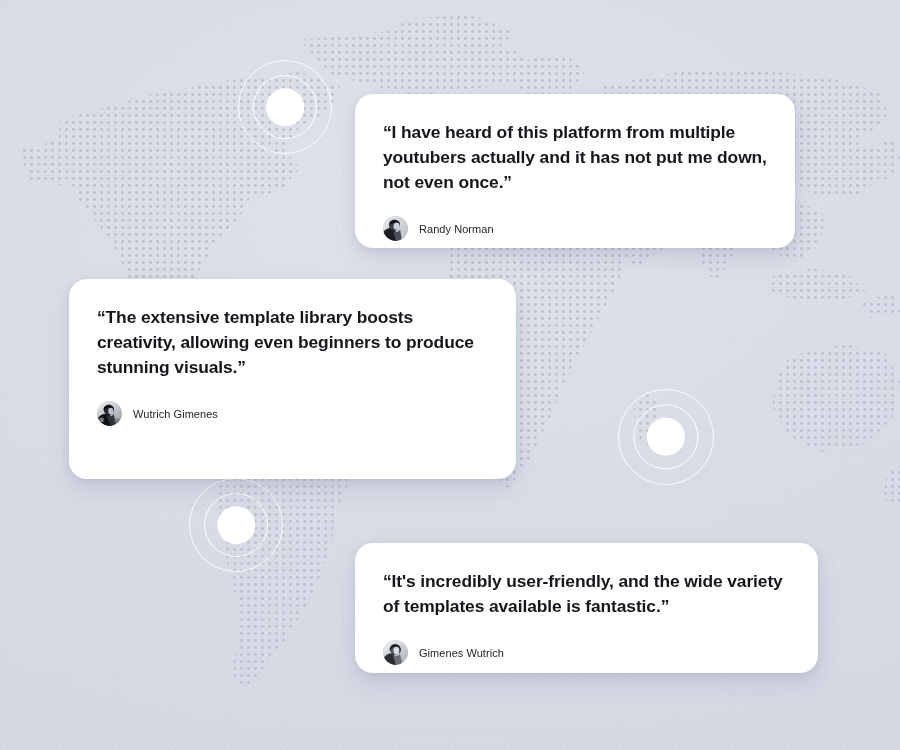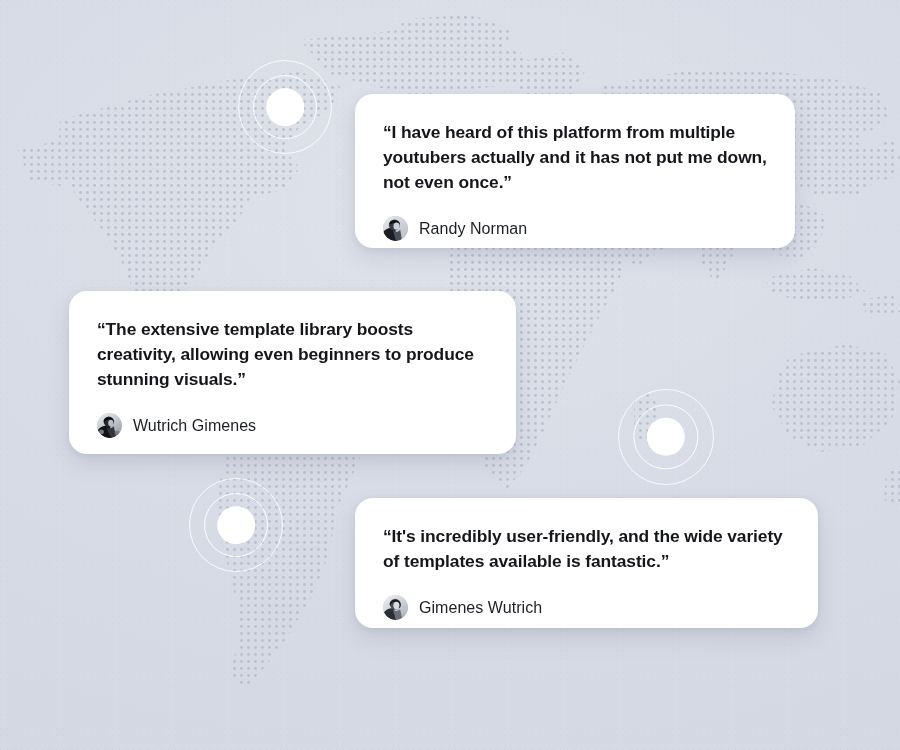--- a/index.html
+++ b/index.html
@@ -111,21 +111,21 @@
     width: 25px;
     height: 25px;
     border-radius: 50%;
     overflow: hidden;
     flex: 0 0 auto;
     background: #c9ccd4;
     position: relative;
   }
   .avatar svg { display: block; width: 25px; height: 25px; }
   .author-name {
-    font-size: 16px;
+    font-size: 11px;
     font-weight: 400;
     color: #1c1f26;
     letter-spacing: 0.05px;
     white-space: nowrap;
   }
 </style>
 </head>
 <body>
 
 <div id="stage">
@@ -239,21 +239,21 @@
             <path d="M6.5 7.5 C7.5 3.5 15 3.2 16.6 7.4 C17.2 9.2 16 10 15.4 9 C14.6 6.6 9.6 6.2 8 8.6 Z" fill="#121418"></path>
             <ellipse cx="13.6" cy="10.2" rx="3.1" ry="3.6" fill="#cfd2d8"></ellipse>
             <path d="M10 14.6 C12 16.8 16 16 17.2 13.6 L19 25 L13 25 Z" fill="#4a4e57"></path>
           </g>
         </svg>
       </span>
       <span class="author-name">Randy Norman</span>
     </div>
   </div>
 
-  <div class="card" style="left:69px; top:291px; width:447px; height:163px;">
+  <div class="card" style="left:69px; top:279px; width:447px; height:200px;">
     <p class="quote">“The extensive template library boosts creativity, allowing even beginners to produce stunning visuals.”</p>
     <div class="author-row">
       <span class="avatar">
         <svg viewBox="0 0 25 25" xmlns="http://www.w3.org/2000/svg">
           <defs>
             <clipPath id="av2">
                 <circle cx="12.5" cy="12.5" r="12.5"></circle>
               </clipPath>
             <linearGradient id="g2" x1="0" y1="0" x2="0.6" y2="1">
               <stop offset="0%" stop-color="#f0f1f4"></stop>
@@ -269,21 +269,21 @@
             <path d="M9 14 C11.4 16.4 15.4 15.6 16.6 13 L19.5 25 L14 25 Z" fill="#32353c"></path>
             <circle cx="4.5" cy="19" r="2.4" fill="#e2e4e8" opacity="0.5"></circle>
             <circle cx="20" cy="20.5" r="3" fill="#55596180"></circle>
           </g>
         </svg>
       </span>
       <span class="author-name">Wutrich Gimenes</span>
     </div>
   </div>
 
-  <div class="card" style="left:355px; top:498px; width:463px; height:130px;">
+  <div class="card" style="left:355px; top:543px; width:463px; height:130px;">
     <p class="quote">“It's incredibly user-friendly, and the wide variety of templates available is fantastic.”</p>
     <div class="author-row">
       <span class="avatar">
         <svg viewBox="0 0 25 25" xmlns="http://www.w3.org/2000/svg">
           <defs>
             <clipPath id="av3">
                 <circle cx="12.5" cy="12.5" r="12.5"></circle>
               </clipPath>
             <linearGradient id="g3" x1="0.2" y1="0" x2="0.9" y2="1">
               <stop offset="0%" stop-color="#eceef1"></stop>

